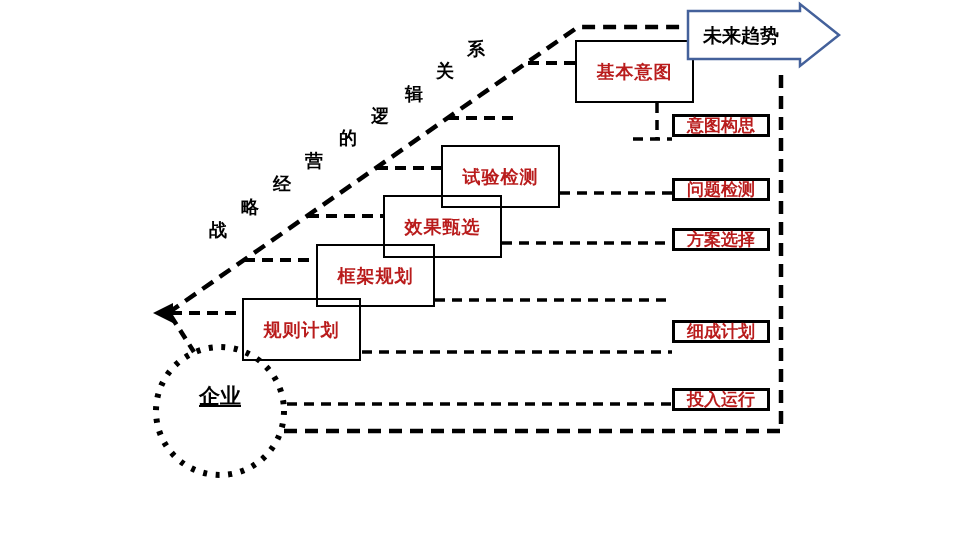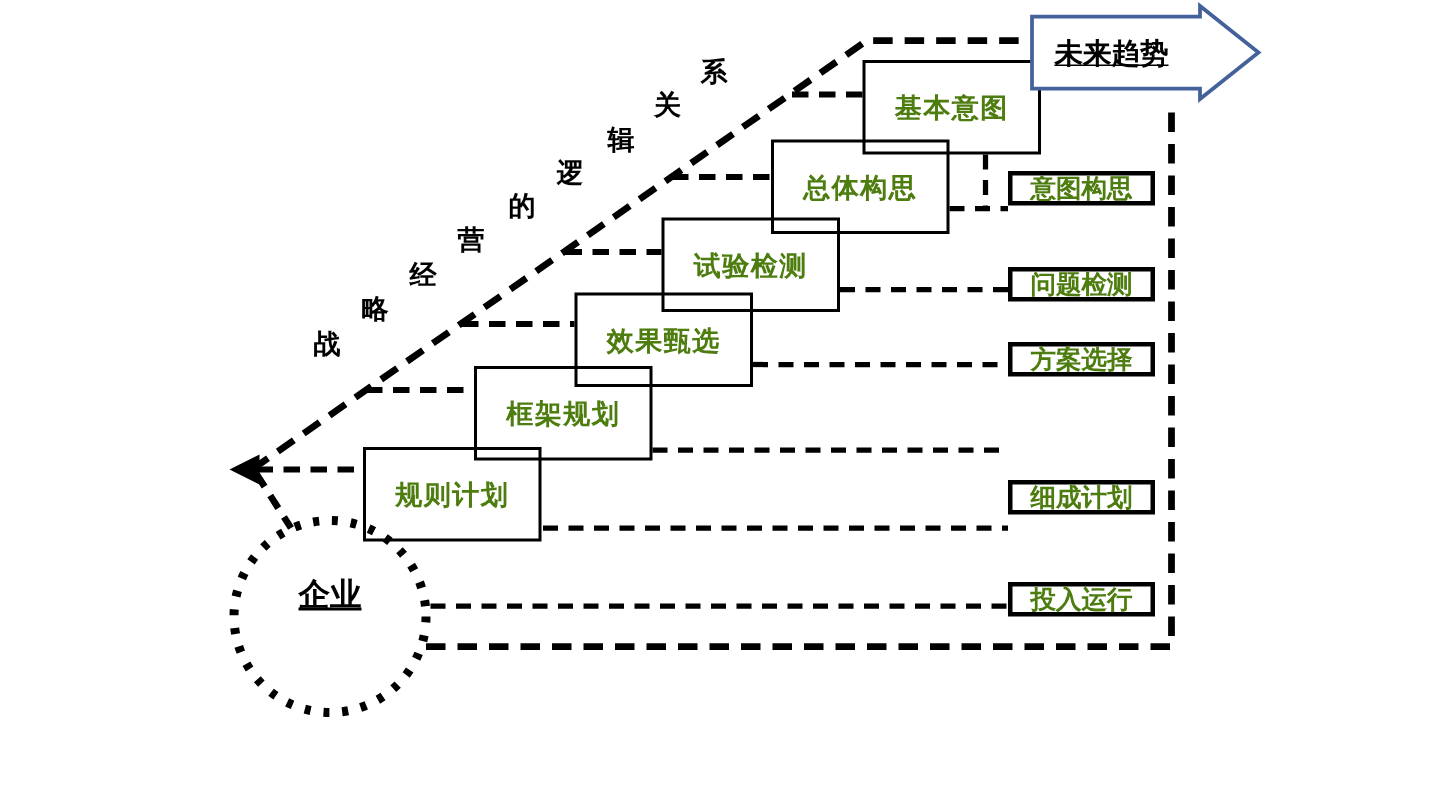--- a/index.html
+++ b/index.html
@@ -5,32 +5,32 @@
   html,body{margin:0;padding:0;background:#fff;}
   #stage{
     position:relative;width:960px;height:540px;background:#ffffff;overflow:hidden;
     font-family:"DejaVu Sans",sans-serif;
   }
   #lines-layer,#arrow-layer{position:absolute;left:0;top:0;}
   #lines-layer{z-index:1;}
   .box{
     position:absolute;border:2.5px solid #000;background:transparent;
     display:flex;align-items:center;justify-content:center;
-    font-weight:bold;color:#4d7c0f;z-index:5;box-sizing:border-box;
+    font-weight:bold;color:#b91c1c;z-index:5;box-sizing:border-box;
   }
   .ladder-box{width:119px;height:63px;font-size:18px;letter-spacing:1px;}
   .result-box{width:98px;height:23px;border-width:3px;font-size:17px;z-index:5;}
   .axis-char{
     position:absolute;font-size:18px;font-weight:bold;color:#000;z-index:4;
     width:20px;text-align:center;line-height:20px;
   }
   #arrow-layer{z-index:8;}
   #future-arrow-label{
     position:absolute;left:691px;top:23px;width:100px;text-align:center;
-    font-size:19px;font-weight:bold;color:#000;z-index:9;text-decoration:underline;
+    font-size:19px;font-weight:bold;color:#000;z-index:9;
   }
   #circle-label{
     position:absolute;left:170px;top:384px;width:100px;text-align:center;
     font-size:21px;font-weight:bold;color:#000;line-height:25px;z-index:5;text-decoration:underline;
   }
 </style>
 </head>
 <body>
 
 <div id="stage">
@@ -82,23 +82,20 @@
   </div>
   <div class="box ladder-box" style="left:316px;top:244px">
     <span>框架规划</span>
   </div>
   <div class="box ladder-box" style="left:383px;top:195px">
     <span>效果甄选</span>
   </div>
   <div class="box ladder-box" style="left:441px;top:145px">
     <span>试验检测</span>
   </div>
-  <div class="box ladder-box" style="left:514px;top:93px">
-    <span>总体构思</span>
-  </div>
   <div class="box ladder-box" style="left:575px;top:40px">
     <span>基本意图</span>
   </div>
 
   <div class="box result-box" style="left:672px;top:114px">
     <span>意图构思</span>
   </div>
   <div class="box result-box" style="left:672px;top:178px">
     <span>问题检测</span>
   </div>

